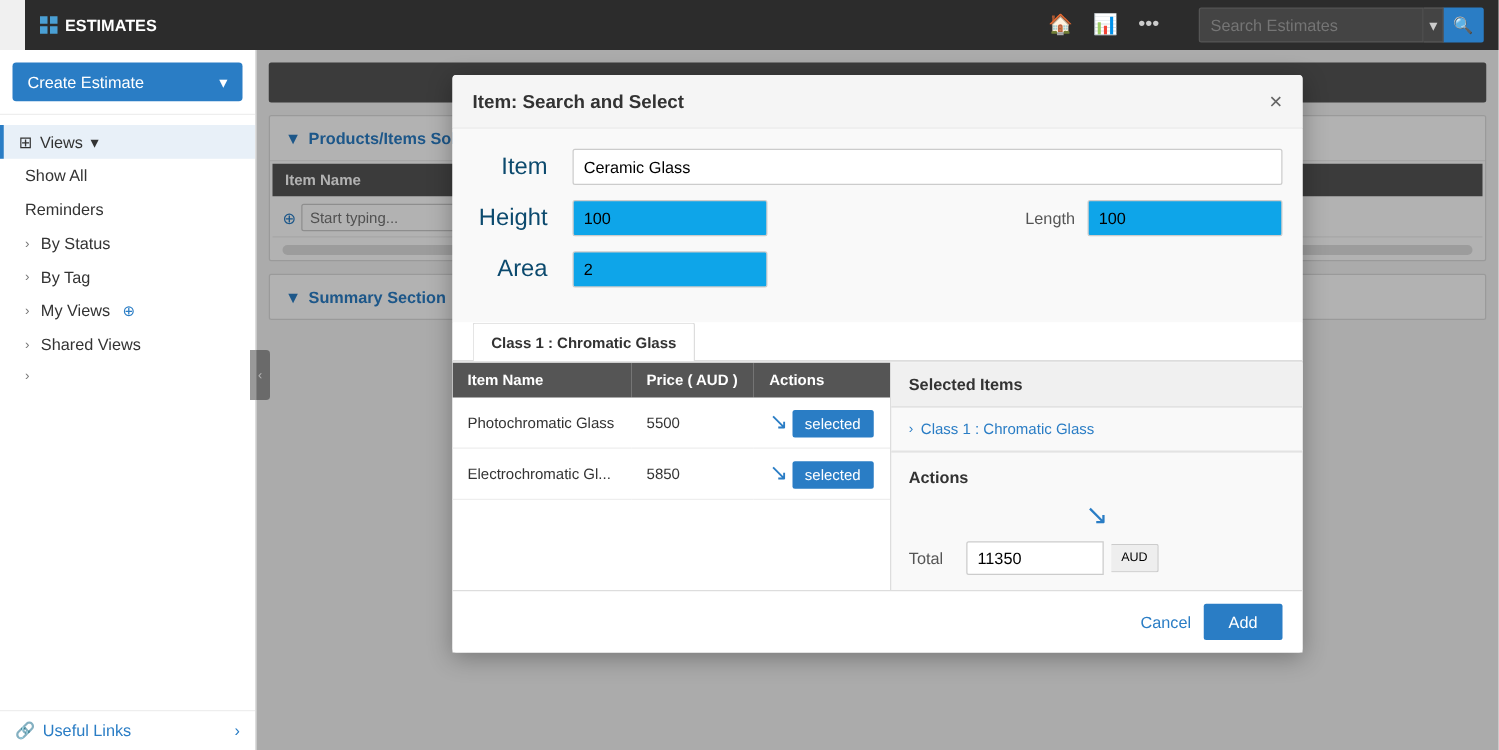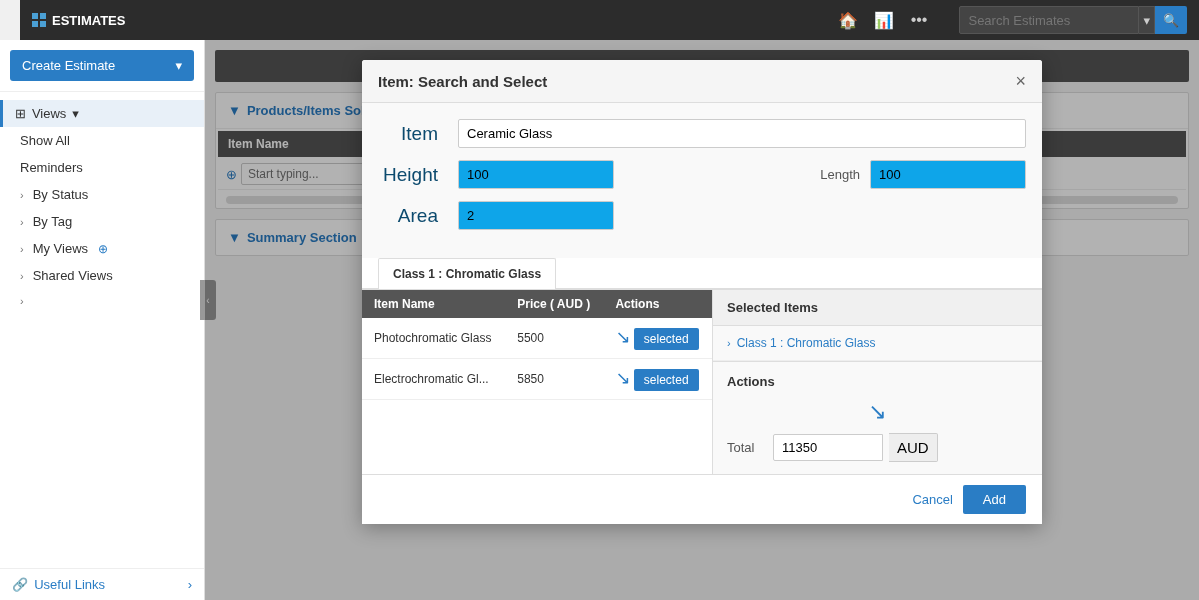--- a/index.html
+++ b/index.html
@@ -438,21 +438,21 @@
       font-size: 13px;
       background: #fff;
       width: 110px;
       border-radius: 2px 0 0 2px;
     }
     .summary-currency {
       background: #eee;
       border: 1px solid #ccc;
       border-left: none;
       padding: 5px 8px;
-      font-size: 15px;
+      font-size: 10px;
       border-radius: 0 2px 2px 0;
     }
 
     
     .modal-footer {
       padding: 10px 16px;
       display: flex;
       justify-content: flex-end;
       gap: 10px;
       border-top: 1px solid #ddd;

